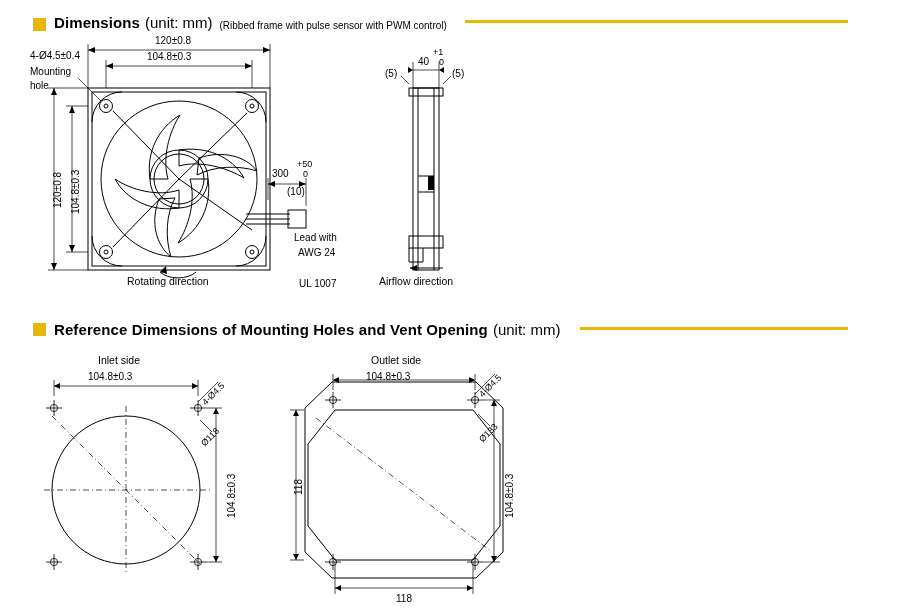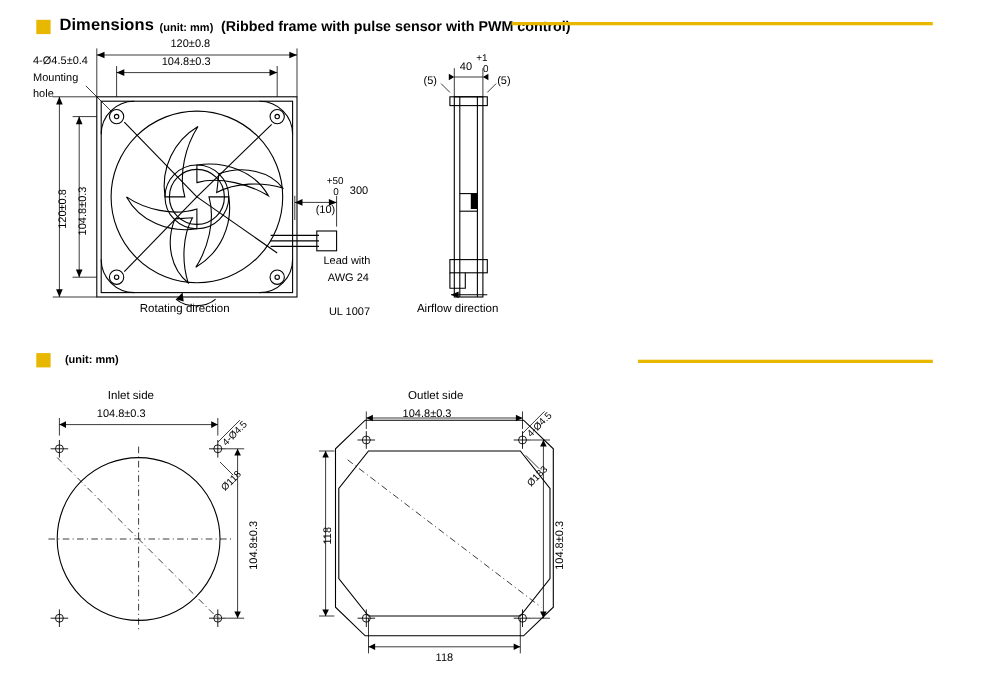--- a/index.html
+++ b/index.html
@@ -7,22 +7,22 @@
     width:899px;height:615px;
     background:#ffffff;
     font-family:"Liberation Sans", sans-serif;
     color:#000;
     position:relative;
     overflow:hidden;
   }
   .section-head{position:absolute;display:flex;align-items:center;}
   .sq{width:13px;height:13px;background:#e8b800;margin-right:8px;flex:0 0 auto;}
   .sec-title{font-size:15px;font-weight:bold;letter-spacing:0.1px;}
-  .sec-unit{font-size:10px;font-weight:bold;margin-left:5px;}
-  .sec-note{font-size:13px;margin-left:7px;font-weight:bold;}
+  .sec-unit{font-size:15px;font-weight:normal;margin-left:5px;}
+  .sec-note{font-size:10px;margin-left:7px;font-weight:normal;}
   .rule{position:absolute;height:3px;background:#e8b800;}
   .lbl{position:absolute;font-size:10px;white-space:nowrap;}
   .lbl.sm{font-size:9px;}
   .lbl.b{font-weight:bold;}
   .vert{position:absolute;font-size:10px;white-space:nowrap;transform-origin:0 0;transform:rotate(-90deg);}
   svg{position:absolute;left:0;top:0;overflow:visible;}
   .cap{position:absolute;font-size:10.5px;white-space:nowrap;}
   .rot45{position:absolute;font-size:9px;white-space:nowrap;transform-origin:0 0;transform:rotate(-45deg);}
 </style>
 </head>
@@ -257,40 +257,41 @@
 <div class="lbl b" style="left:30px;top:50px;font-weight:normal;">4-Ø4.5±0.4</div>
 <div class="lbl" style="left:30px;top:66px;">Mounting</div>
 <div class="lbl" style="left:30px;top:80px;">hole</div>
 
 <div class="lbl" style="left:155px;top:35px;">120±0.8</div>
 <div class="lbl" style="left:147px;top:51px;">104.8±0.3</div>
 
 <div class="vert" style="left:52px;top:208px;">120±0.8</div>
 <div class="vert" style="left:70px;top:214px;">104.8±0.3</div>
 
-<div class="lbl" style="left:272px;top:168px;padding-left:46px;">300</div>
+<div class="lbl" style="left:272px;top:168px;">300</div>
 <div class="lbl sm" style="left:297px;top:159px;">+50</div>
 <div class="lbl sm" style="left:303px;top:169px;">0</div>
 <div class="lbl" style="left:287px;top:186px;">(10)</div>
 
 <div class="lbl" style="left:294px;top:232px;">Lead with</div>
 <div class="lbl" style="left:298px;top:247px;">AWG 24</div>
 <div class="lbl" style="left:299px;top:262px;margin-top:16px;">UL 1007</div>
 
 <div class="cap" style="left:127px;top:275px;">Rotating direction</div>
 
 <div class="lbl" style="left:418px;top:56px;">40</div>
 <div class="lbl sm" style="left:433px;top:47px;">+1</div>
 <div class="lbl sm" style="left:439px;top:57px;">0</div>
 <div class="lbl" style="left:385px;top:68px;">(5)</div>
 <div class="lbl" style="left:452px;top:68px;">(5)</div>
 <div class="cap" style="left:379px;top:275px;">Airflow direction</div>
 
 <div class="section-head" style="left:33px;top:321px;">
   <div class="sq"></div>
+  <div class="sec-title">Reference Dimensions of Mounting Holes and Vent Opening</div>
   <div class="sec-unit">(unit: mm)</div>
 </div>
 <div class="rule" style="left:580px;top:327px;width:268px;"></div>
 
 <div class="cap" style="left:98px;top:354px;">Inlet side</div>
 <div class="lbl" style="left:88px;top:371px;">104.8±0.3</div>
 <div class="rot45" style="left:200px;top:400px;">4-Ø4.5</div>
 <div class="rot45" style="left:199px;top:441px;">Ø118</div>
 <div class="vert" style="left:226px;top:518px;">104.8±0.3</div>
 

